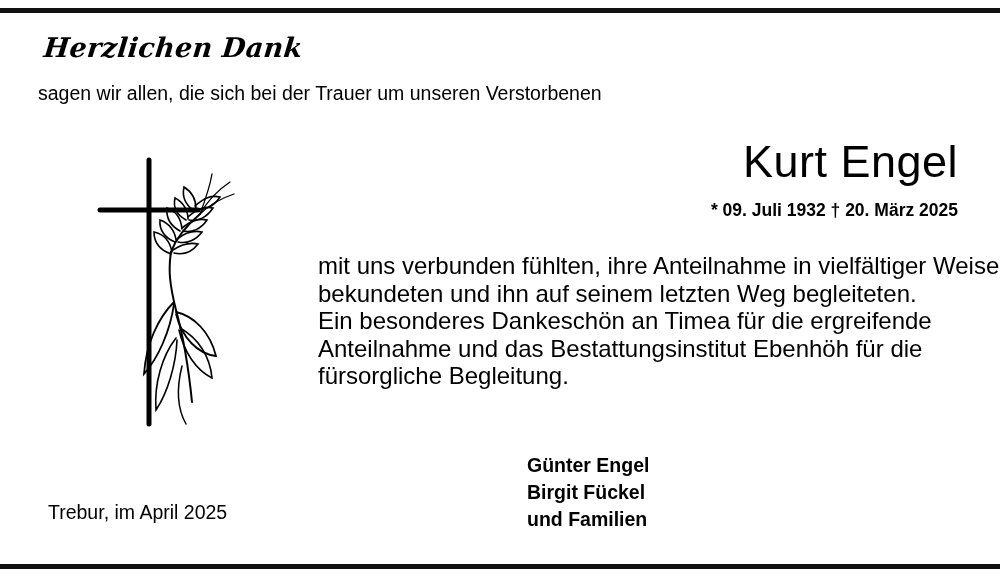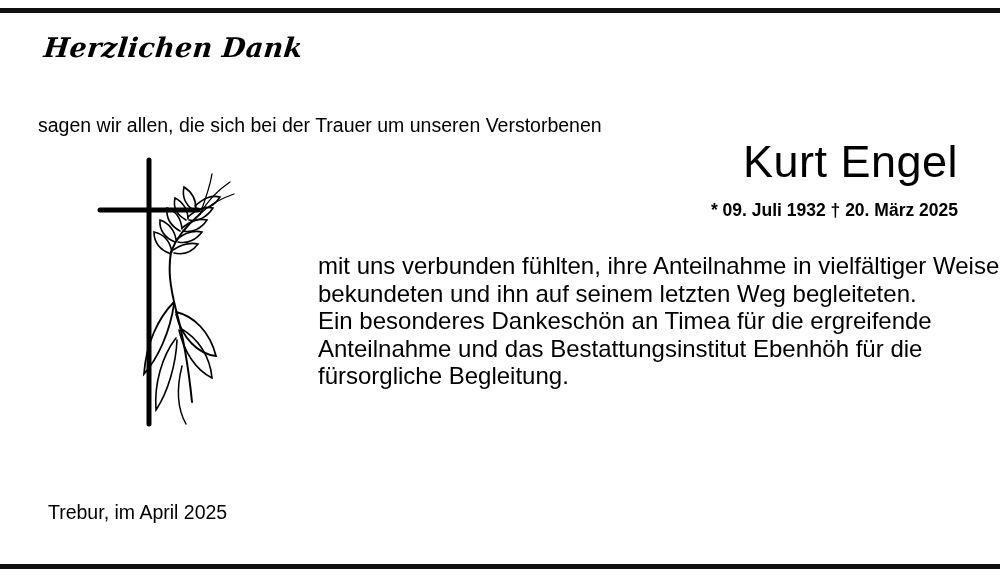--- a/index.html
+++ b/index.html
@@ -42,21 +42,20 @@
     letter-spacing: 0.3px;
     transform: skewX(-6deg);
     white-space: nowrap;
   }
   .thanks-sub {
     position: absolute;
     left: 38px;
     top: 82px;
     font-size: 19.5px;
     white-space: nowrap;
-    margin-top: 32px;
   }
 
   .name {
     position: absolute;
     left: 318px;
     top: 136px;
     width: 640px;
     text-align: right;
     font-size: 45px;
     font-weight: 400;
@@ -165,17 +164,22 @@
   <div class="dates">* 09. Juli 1932 † 20. März 2025</div>
 
   <div class="body-text">
     <div>mit uns verbunden fühlten, ihre Anteilnahme in vielfältiger Weise</div>
     <div>bekundeten und ihn auf seinem letzten Weg begleiteten.</div>
     <div>Ein besonderes Dankeschön an Timea für die ergreifende</div>
     <div>Anteilnahme und das Bestattungsinstitut Ebenhöh für die</div>
     <div>fürsorgliche Begleitung.</div>
   </div>
 
+  <div class="signers">
+    <div>Günter Engel</div>
+    <div>Birgit Fückel</div>
+    <div>und Familien</div>
+  </div>
 
   <div class="place-date">Trebur, im April 2025</div>
 
   <div class="rule rule-bottom"></div>
 </div>
 
 </body></html>

